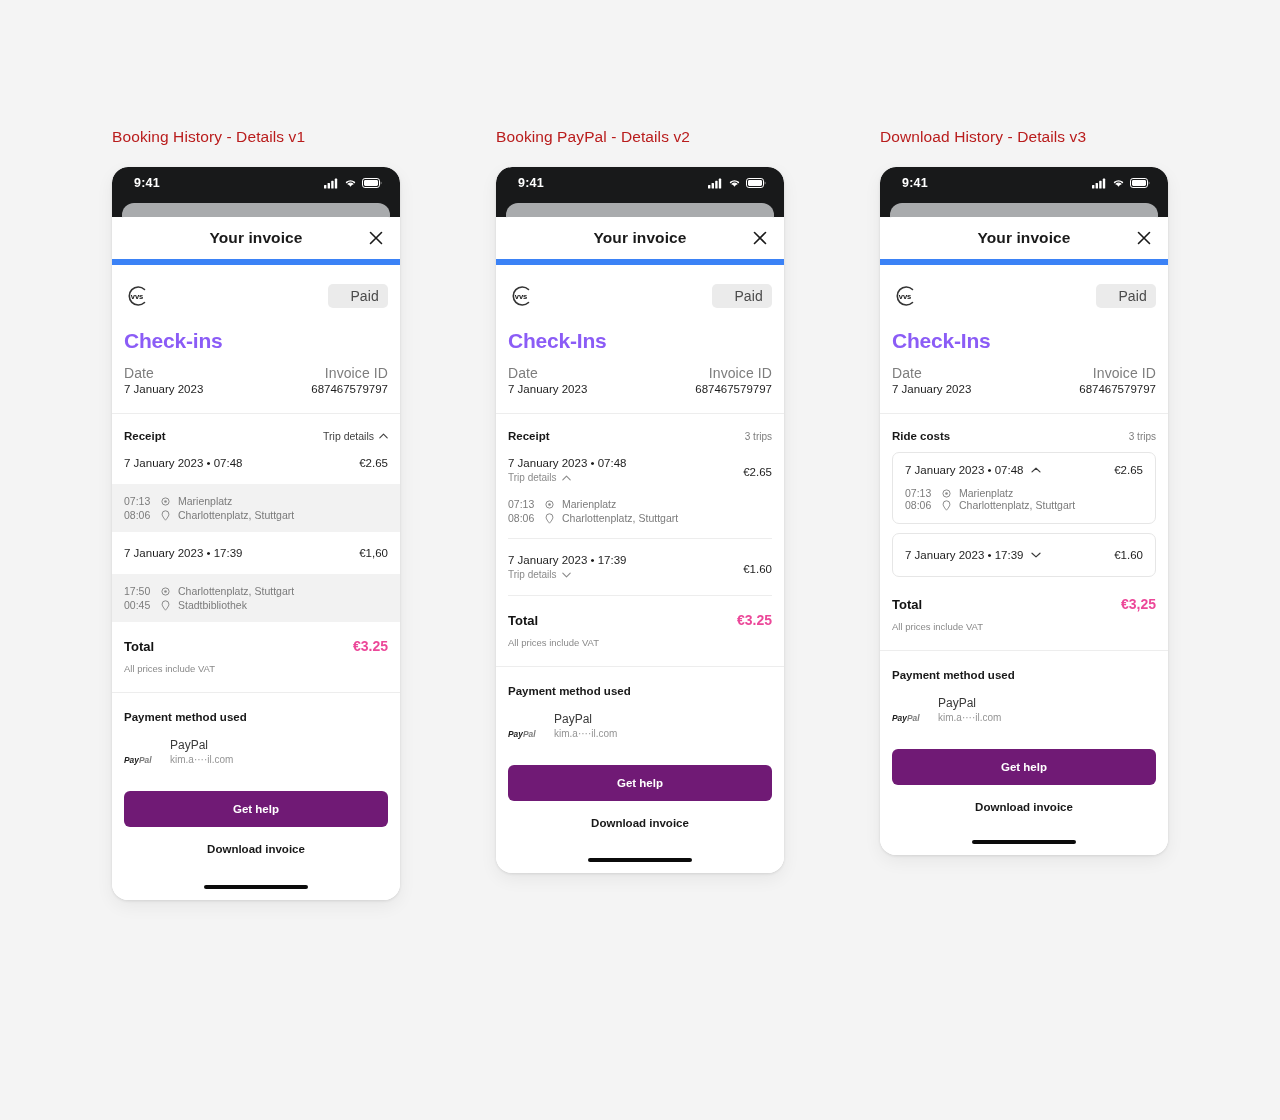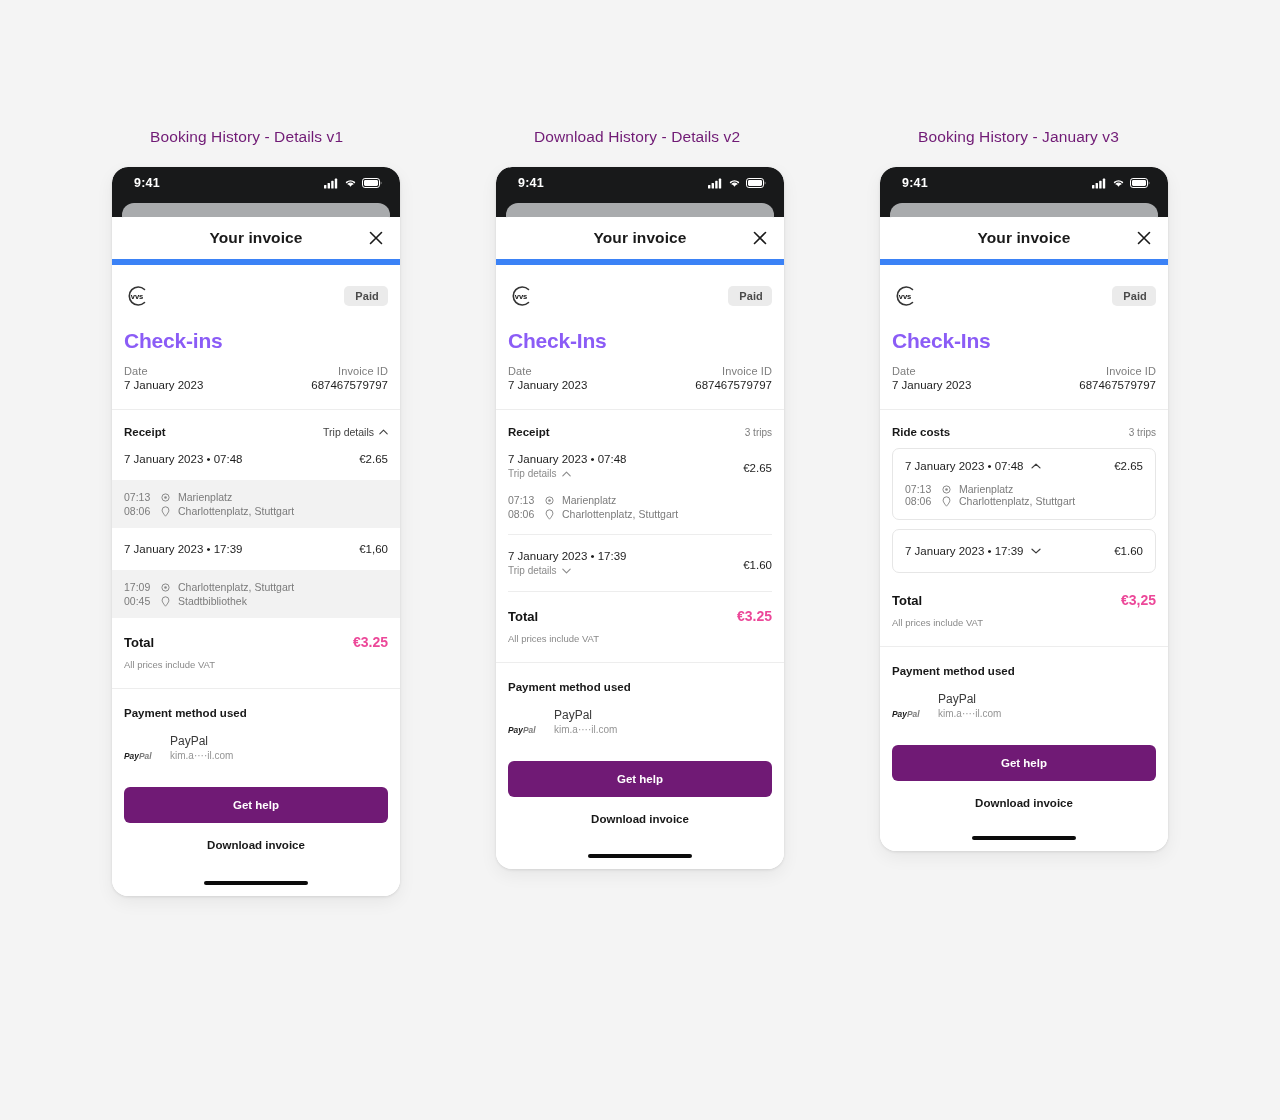--- a/index.html
+++ b/index.html
@@ -7,26 +7,25 @@
     width: 1280px; height: 1120px;
     background: #f4f4f4;
     font-family: "Liberation Sans", sans-serif;
     -webkit-font-smoothing: antialiased;
   }
   .canvas { position: relative; width: 1280px; height: 1120px; }
 
   .frame-wrap { position: absolute; }
   .frame-title {
     font-size: 15.5px;
-    color: #701a75;
+    color: #b91c1c;
     font-weight: 400;
     letter-spacing: 0.1px;
     margin-bottom: 21px;
     white-space: nowrap;
-    margin-left: 38px;
   }
 
   .phone {
     position: relative;
     width: 288px;
     background: #ffffff;
     border-radius: 16px;
     overflow: hidden;
     box-shadow: 0 1px 3px rgba(0,0,0,0.10), 0 6px 18px rgba(0,0,0,0.06);
   }
@@ -101,42 +100,42 @@
   }
   .vvs {
     position: relative;
     width: 26px; height: 26px;
     display: flex; align-items: center; justify-content: center;
   }
   .vvs svg { display: block; }
   .badge-paid {
     background: #ebebeb;
     color: #4b4b4b;
-    font-size: 11px;
-    font-weight: 700;
+    font-size: 14px;
+    font-weight: 400;
     border-radius: 5px;
-    padding: 4px 9px 4px 11px;
+    padding: 4px 9px 4px 22px;
     letter-spacing: 0.15px;
   }
 
   .inv-title {
     padding: 20px 12px 0 12px;
     font-size: 21px;
     font-weight: 700;
     color: #8b5cf6;
     letter-spacing: -0.2px;
   }
 
   .meta {
     display: flex; justify-content: space-between;
     padding: 12px 12px 18px 12px;
   }
   .meta .col { display: flex; flex-direction: column; gap: 2px; }
   .meta .col.right { align-items: flex-end; }
-  .meta-label { font-size: 11px; color: #7d7d7d; letter-spacing: 0.1px; }
+  .meta-label { font-size: 14px; color: #7d7d7d; letter-spacing: 0.1px; }
   .meta-value { font-size: 11.5px; color: #1d1d1d; }
 
   
   .sec-head {
     display: flex; align-items: center; justify-content: space-between;
     padding: 16px 12px 0 12px;
   }
   .sec-title { font-size: 11.5px; font-weight: 700; color: #181818; }
   .sec-right {
     font-size: 10px; color: #7d7d7d;
@@ -335,21 +334,21 @@
             <span class="place">Charlottenplatz, Stuttgart</span>
           </div>
         </div>
 
         <div class="trip-row">
           <span class="trip-date">7 January 2023 • 17:39</span>
           <span class="trip-amount">€1,60</span>
         </div>
         <div class="trip-detail">
           <div class="leg">
-            <span class="time">17:09</span>
+            <span class="time">17:50</span>
             <span class="pin">
               <svg width="9" height="9" viewBox="0 0 9 9">
                   <circle cx="4.5" cy="4.5" r="3.6" fill="none" stroke="#8a8a8a" stroke-width="1"></circle>
                   <circle cx="4.5" cy="4.5" r="1.3" fill="#8a8a8a"></circle>
                 </svg>
             </span>
             <span class="place">Charlottenplatz, Stuttgart</span>
           </div>
           <div class="leg">
             <span class="time">00:45</span>
@@ -388,21 +387,21 @@
         <button class="btn-link">Download invoice</button>
 
         <div style="height:30px"></div>
         <div class="home-indicator"></div>
         <div style="height:11px"></div>
       </div>
     </div>
   </div>
 
   <div class="frame-wrap" style="left:496px; top:128px;">
-    <div class="frame-title">Download History - Details v2</div>
+    <div class="frame-title">Booking PayPal - Details v2</div>
     <div class="phone">
 
       <div class="statusbar">
         <span class="sb-time">9:41</span>
         <span class="sb-icons">
           <svg width="15" height="11" viewBox="0 0 15 11">
             <rect x="0" y="7" width="2.4" height="3.5" rx="0.6" fill="#fff"></rect>
             <rect x="3.6" y="5" width="2.4" height="5.5" rx="0.6" fill="#fff"></rect>
             <rect x="7.2" y="2.8" width="2.4" height="7.7" rx="0.6" fill="#fff"></rect>
             <rect x="10.8" y="0.6" width="2.4" height="9.9" rx="0.6" fill="#fff"></rect>
@@ -539,21 +538,21 @@
         <button class="btn-link">Download invoice</button>
 
         <div style="height:29px"></div>
         <div class="home-indicator"></div>
         <div style="height:11px"></div>
       </div>
     </div>
   </div>
 
   <div class="frame-wrap" style="left:880px; top:128px;">
-    <div class="frame-title">Booking History - January v3</div>
+    <div class="frame-title">Download History - Details v3</div>
     <div class="phone">
 
       <div class="statusbar">
         <span class="sb-time">9:41</span>
         <span class="sb-icons">
           <svg width="15" height="11" viewBox="0 0 15 11">
             <rect x="0" y="7" width="2.4" height="3.5" rx="0.6" fill="#fff"></rect>
             <rect x="3.6" y="5" width="2.4" height="5.5" rx="0.6" fill="#fff"></rect>
             <rect x="7.2" y="2.8" width="2.4" height="7.7" rx="0.6" fill="#fff"></rect>
             <rect x="10.8" y="0.6" width="2.4" height="9.9" rx="0.6" fill="#fff"></rect>

